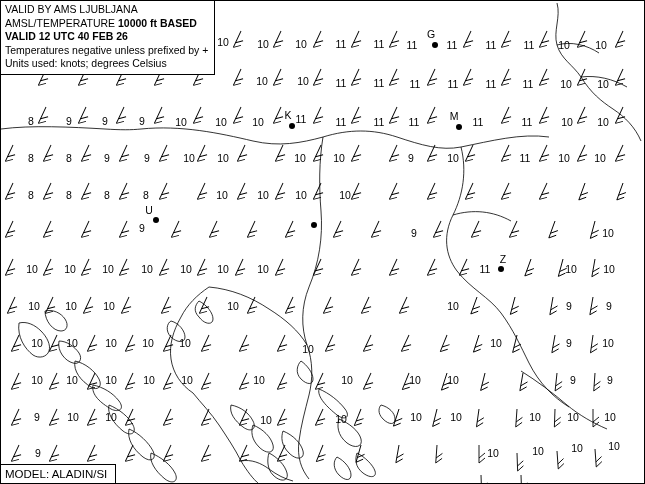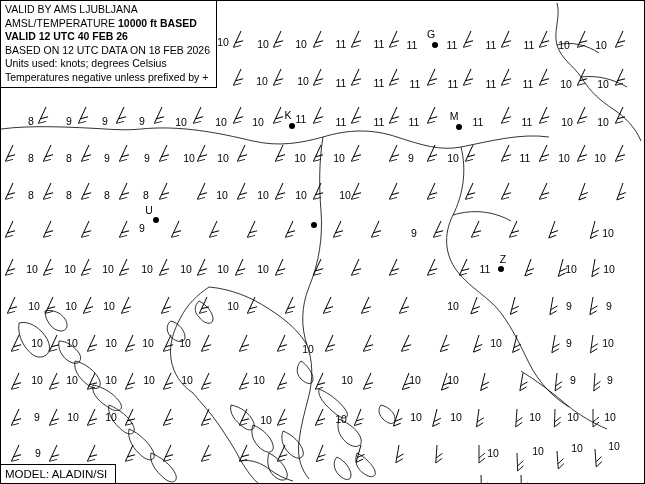--- a/index.html
+++ b/index.html
@@ -1166,19 +1166,18 @@
       <div class="stnlabel" style="left: 430px; top: 33px;">G</div>
       <div class="stnlabel" style="left: 453px; top: 115px;">M</div>
       <div class="stnlabel" style="left: 148px; top: 209px;">U</div>
       <div class="stnlabel" style="left: 502px; top: 258px;">Z</div>
     </div>
 
   <div class="legend">
     <div>VALID BY AMS LJUBLJANA</div>
     <div><span>AMSL/TEMPERATURE </span><span class="b">10000 ft BASED</span></div>
     <div class="b">VALID 12 UTC 40 FEB 26</div>
-    <div>BASED ON 12 UTC DATA ON 18 FEB 2026</div>
+    <div>Temperatures negative unless prefixed by +</div>
     <div>Units used: knots; degrees Celsius</div>
-    <div>Temperatures negative unless prefixed by +</div>
   </div>
 
   <div class="model">MODEL: ALADIN/SI</div>
 </div>
 
 </body></html>

